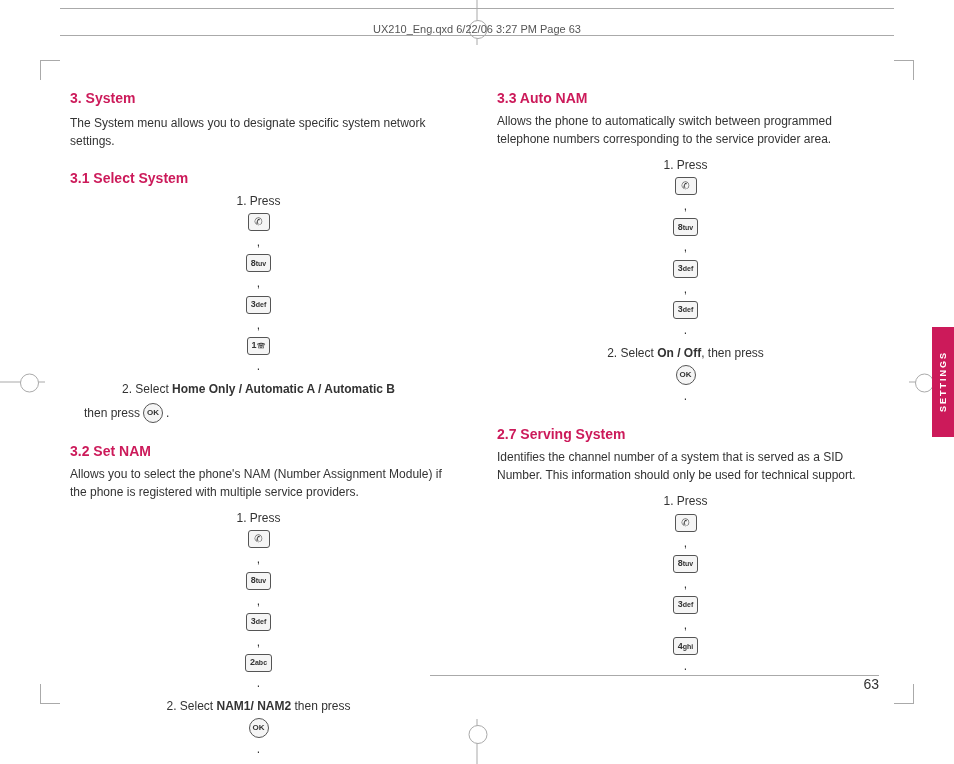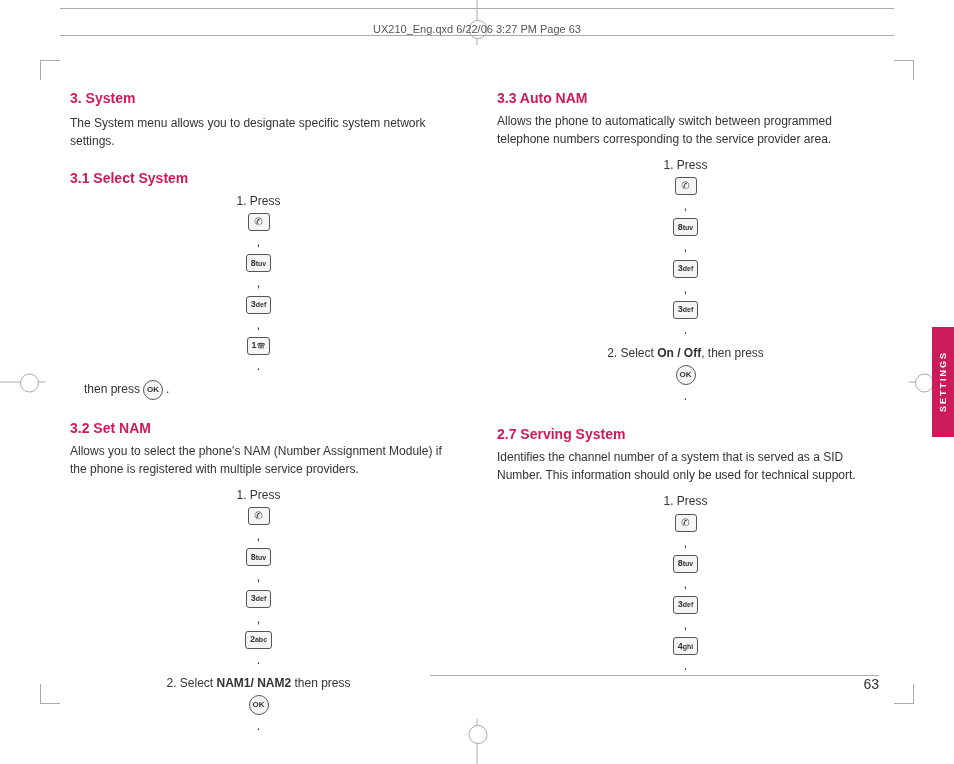--- a/index.html
+++ b/index.html
@@ -331,20 +331,23 @@
       <span class="key-btn-phone">✆</span>
       <span class="comma">,</span>
       <span class="key-btn">8<sub style="font-size:7px">tuv</sub></span>
       <span class="comma">,</span>
       <span class="key-btn">3<sub style="font-size:7px">def</sub></span>
       <span class="comma">,</span>
       <span class="key-btn">1<sub style="font-size:7px">☏</sub></span>
       <span>.</span>
     </div>
 
+    <div class="step-line">
+      <span>2. Select&nbsp;<strong>Home Only / Automatic A / Automatic B</strong></span>
+    </div>
     <div class="step-line-2">
       <span>then press</span>
       <span class="key-ok" style="font-size:8px">OK</span>
       <span>.</span>
     </div>
 
     <div class="subsection-title">3.2 Set NAM</div>
     <div class="section-body">Allows you to select the phone's NAM (Number Assignment Module) if the phone is registered with multiple service providers.</div>
 
     <div class="step-line">

